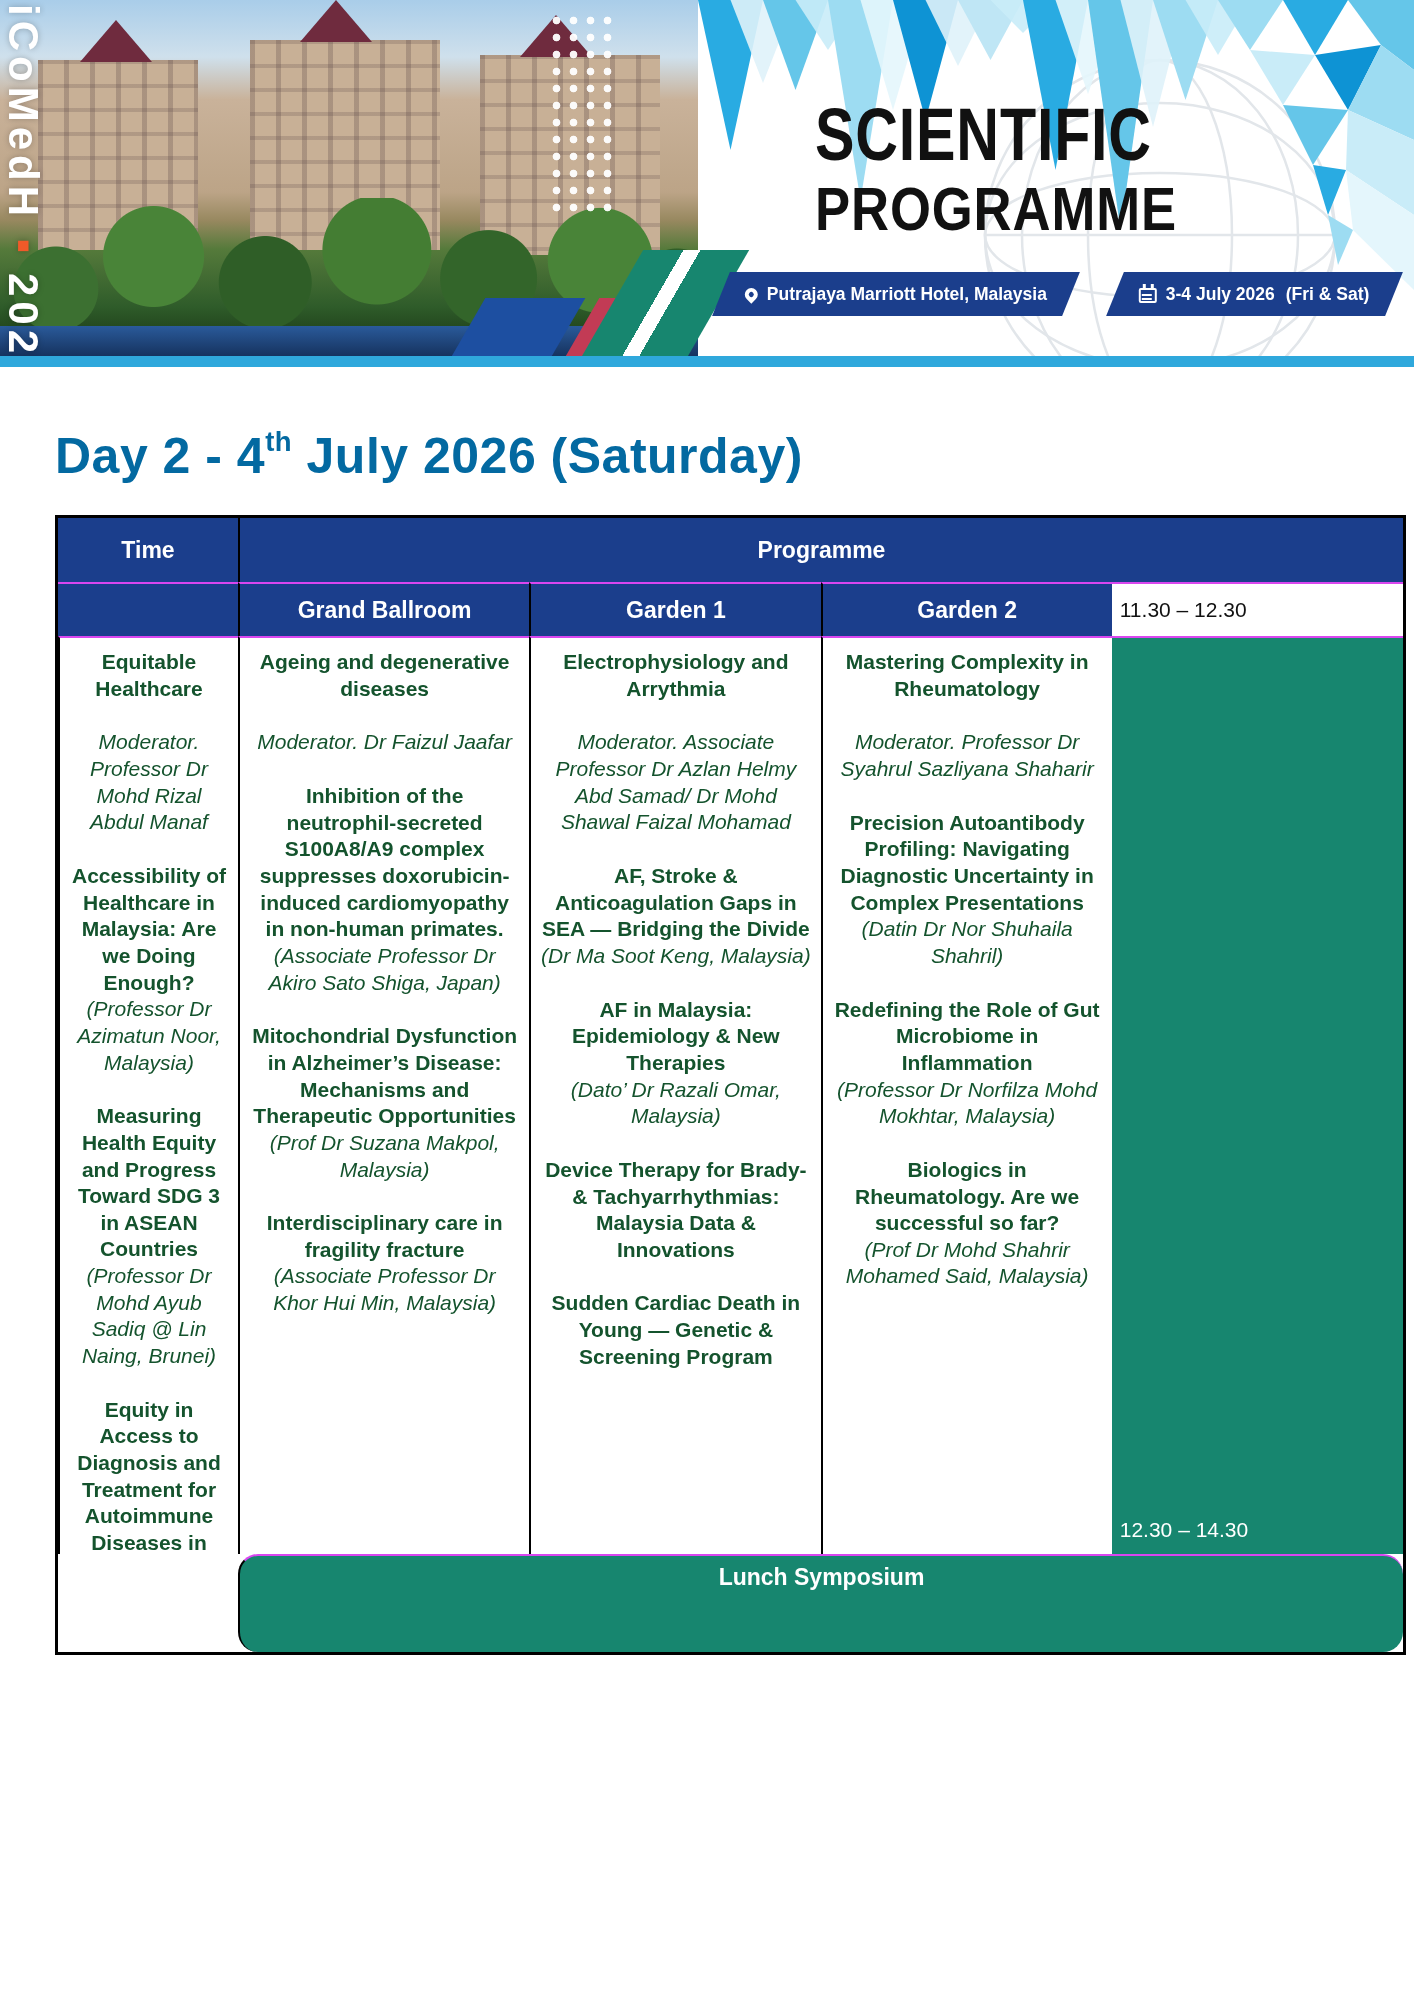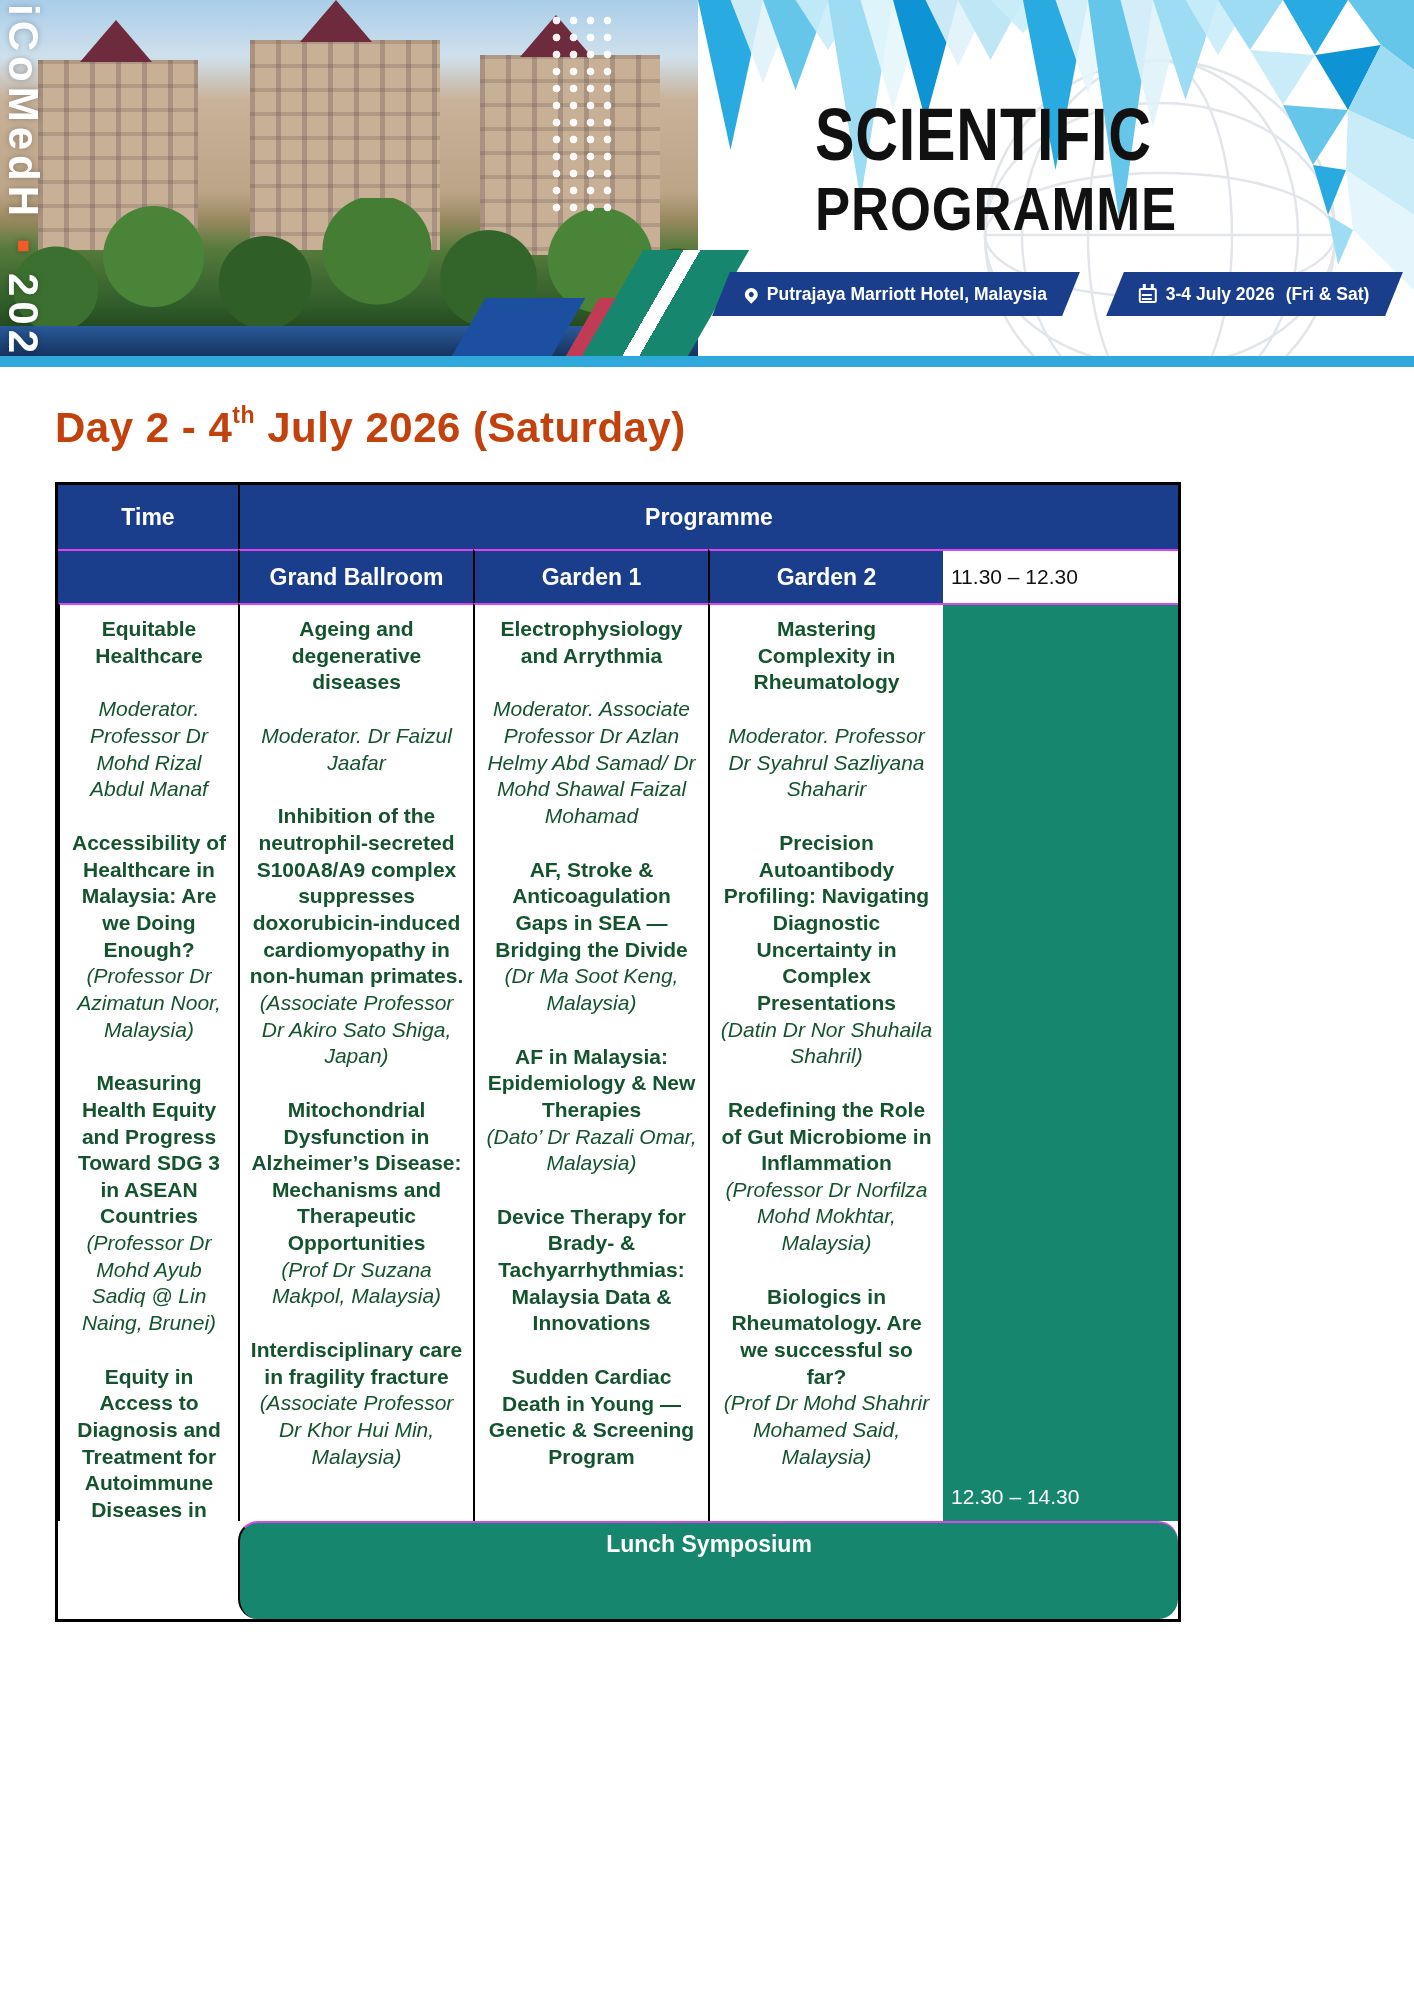--- a/index.html
+++ b/index.html
@@ -77,24 +77,24 @@
   .pin-icon::after { content:""; position:absolute; left:4px; top:4px; width:5px; height:5px; border-radius:50%; background:#1b3e8c; }
   .cal-icon { width:18px; height:15px; border:2px solid #fff; border-radius:2px; position:relative; flex:0 0 auto; margin-top:2px; }
   .cal-icon::before { content:""; position:absolute; top:-6px; left:2px; width:3px; height:5px; background:#fff; box-shadow:8px 0 0 #fff; }
   .cal-icon::after { content:""; position:absolute; left:1px; top:4px; width:10px; height:2px; background:#fff; box-shadow:0 4px 0 #fff; }
   .date-days { font-weight:700; margin-left:2px; }
 
   .accent-bar { position:absolute; top:356px; left:0; width:1414px; height:11px; background:#2fa8dc; }
 
   
   .content { position:absolute; top:367px; left:55px; width:1300px; }
-  .day-title { margin-top:37px; font-size:42px; font-weight:800; color:#c2410c; letter-spacing:.5px; }
+  .day-title { margin-top:60px; font-size:50px; font-weight:800; color:#0369a1; letter-spacing:.5px; }
   .day-title sup { font-size:55%; position:relative; top:-4px; font-weight:800; }
 
-  .schedule { margin-top:30px; width:1126px; border:3px solid #000;
+  .schedule { margin-top:30px; width:1351px; border:3px solid #000;
     display:grid; grid-template-columns:180px repeat(4,1fr);
     grid-template-rows:64px 54px 918px 98px; }
   .cell { border-left:2px solid #000; border-top:2px solid #d946ef; }
   .no-l { border-left:none; } .no-t { border-top:none; }
   .head { background:#1b3e8c; color:#fff; font-weight:700; font-size:23px;
     display:flex; align-items:center; justify-content:center; }
   .h-prog { grid-column:2 / 6; }
 
   .time-cell { display:flex; align-items:center; padding-left:8px; font-size:21px; color:#111; }
   .room-cell { padding:11px 9px; text-align:center; font-size:21px; line-height:1.27; color:#14532d; overflow:hidden; }

